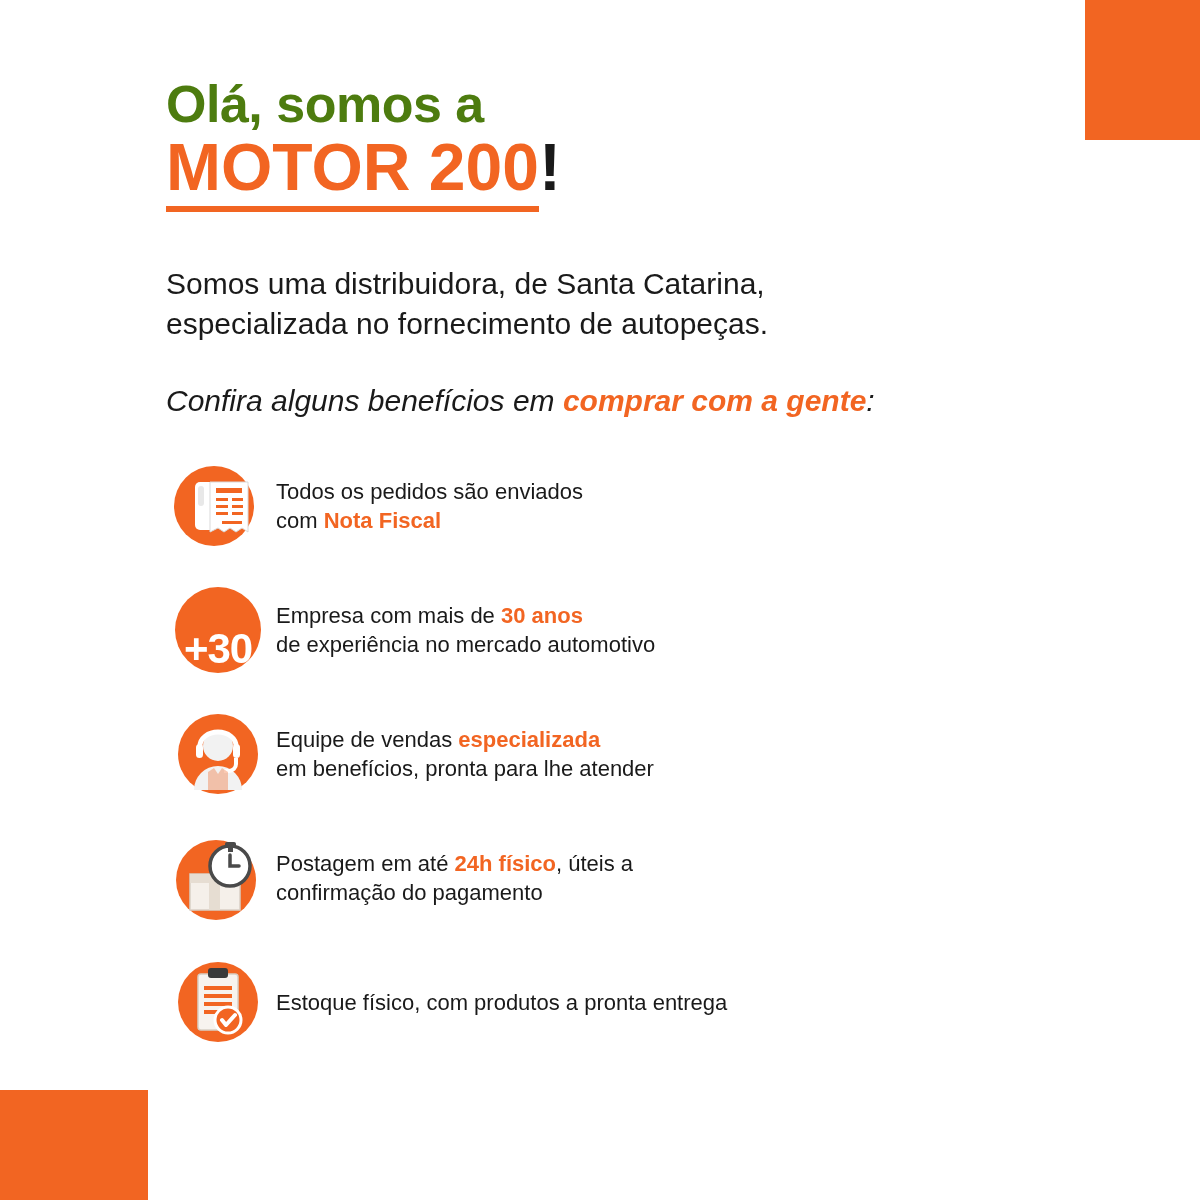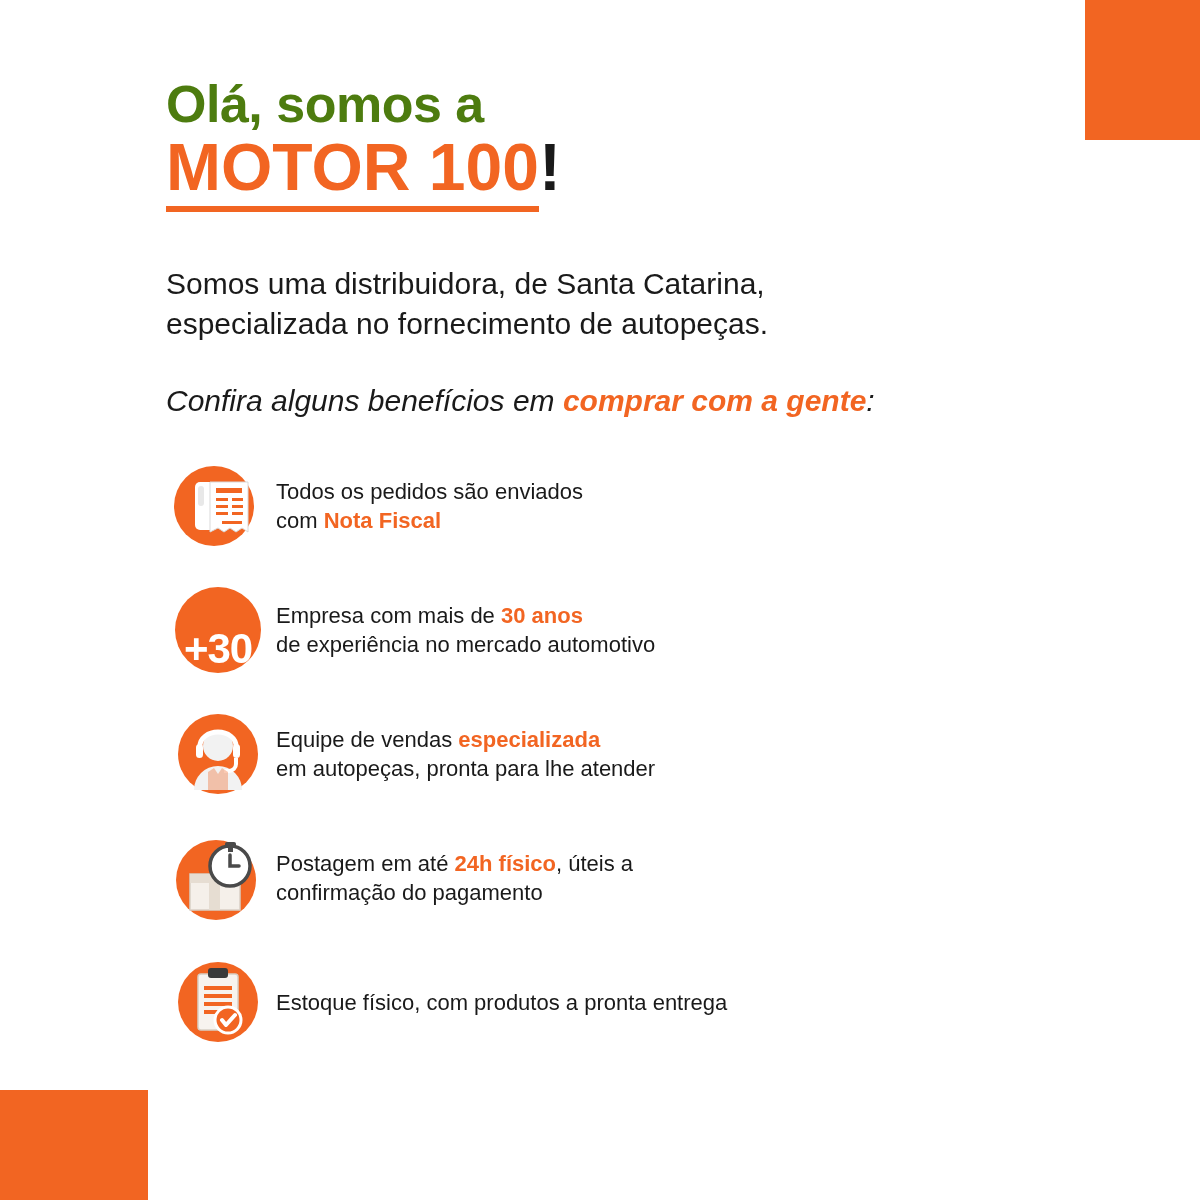--- a/index.html
+++ b/index.html
@@ -135,21 +135,21 @@
 <div class="page">
 
   <div class="corner-tr"></div>
   <div class="corner-bl"></div>
 
   <div class="content">
 
     <h1 class="headline">Olá, somos a</h1>
 
     <div class="brand-line">
-      <span class="brand-name">MOTOR 100</span><span class="excl">!</span>
+      <span class="brand-name">MOTOR 200</span><span class="excl">!</span>
     </div>
 
     <div class="intro">
       <div>Somos uma distribuidora, de Santa Catarina,</div>
       <div>especializada no fornecimento de autopeças.</div>
     </div>
 
     <div class="benefits-lead">
       <span>Confira alguns benefícios em </span><span class="hl">comprar com a gente</span><span>:</span>
     </div>
@@ -199,21 +199,21 @@
             <path d="M24 84 a24 24 0 0 1 48 0 z" fill="#f2f2f2"></path>
             <path d="M30 40 a18 14 0 0 1 36 0" stroke="#ffffff" stroke-width="5" fill="none"></path>
             <rect x="26" y="38" width="7" height="14" rx="3.5" fill="#ffffff"></rect>
             <rect x="63" y="38" width="7" height="14" rx="3.5" fill="#ffffff"></rect>
             <path d="M66 52 v6 a7 7 0 0 1 -7 7 h-5" stroke="#ffffff" stroke-width="4" fill="none"></path>
             <path d="M44 62 l4 6 l4 -6 l6 4 v18 h-20 v-18 z" fill="#F26522" opacity="0.35"></path>
           </svg>
         </div>
         <div class="item-text">
           <div><span>Equipe de vendas </span><span class="hl">especializada</span></div>
-          <div>em autopeças, pronta para lhe atender</div>
+          <div>em benefícios, pronta para lhe atender</div>
         </div>
       </div>
 
       <div class="item">
         <div class="icon-wrap">
           <svg width="100" height="100" viewBox="0 0 100 100" aria-hidden="true">
             <circle cx="48" cy="52" r="40" fill="#F26522"></circle>
             <rect x="22" y="46" width="50" height="36" fill="#f5f0ea" stroke="#d8cfc5" stroke-width="1.5"></rect>
             <rect x="22" y="46" width="50" height="9" fill="#e6ddd2"></rect>
             <rect x="41" y="46" width="11" height="36" fill="#e6ddd2"></rect>

